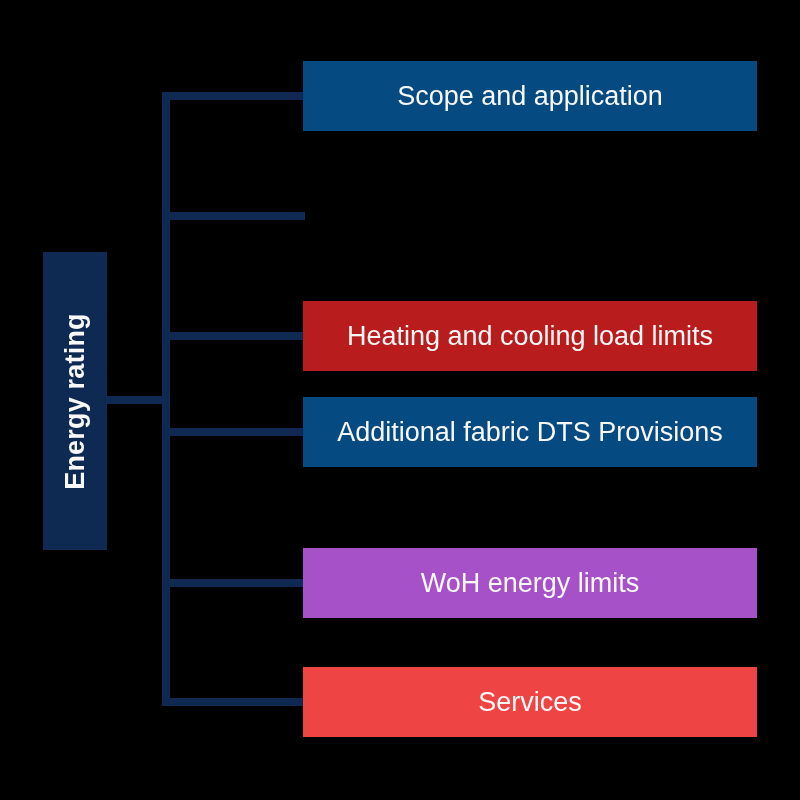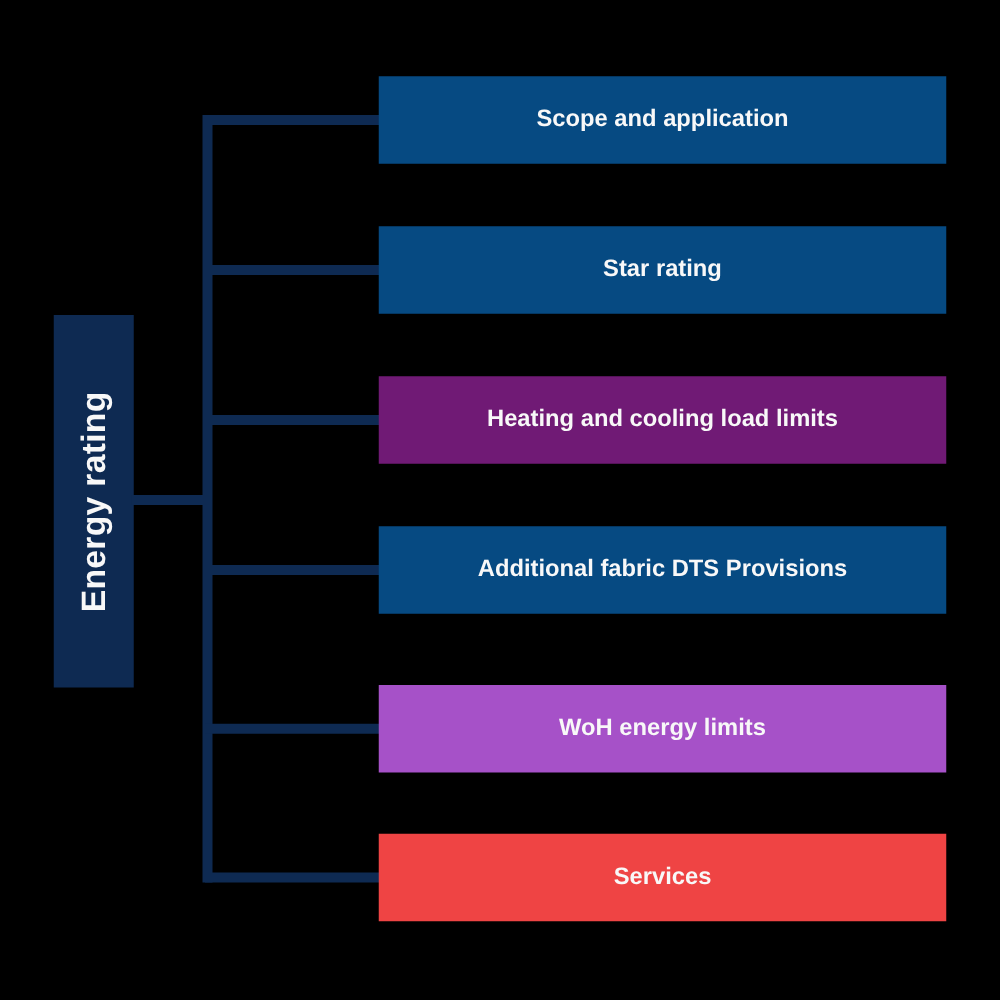--- a/index.html
+++ b/index.html
@@ -67,28 +67,28 @@
     left: 139px;
     top: 0;
     width: 454px;
     height: 70px;
     display: flex;
     align-items: center;
     justify-content: center;
   }
   .node-label {
     color: #F8F8F8;
-    font-size: 19px;
-    font-weight: 700;
+    font-size: 27px;
+    font-weight: 400;
     white-space: nowrap;
   }
   .r1 { top: 61px; }
   .r2 { top: 181px; }
   .r3 { top: 301px; }
-  .r4 { top: 421px; }
+  .r4 { top: 397px; }
   .r5 { top: 548px; }
   .r6 { top: 667px; }
 </style>
 </head>
 <body>
 
 <div class="canvas" style="background-color: rgb(0, 0, 0);">
 
   <div class="root-box" style="background-color: rgb(14, 42, 82);">
     <span class="root-label">Energy rating</span>
@@ -100,28 +100,25 @@
 
   <div class="row r1">
     <div class="row-connector" style="background-color: rgb(14, 42, 82);"></div>
     <div class="node-box" style="background-color: rgb(6, 74, 130);">
       <span class="node-label">Scope and application</span>
     </div>
   </div>
 
   <div class="row r2">
     <div class="row-connector" style="background-color: rgb(14, 42, 82);"></div>
-    <div class="node-box" style="background-color: rgb(6, 74, 130);">
-      <span class="node-label">Star rating</span>
-    </div>
   </div>
 
   <div class="row r3">
     <div class="row-connector" style="background-color: rgb(14, 42, 82);"></div>
-    <div class="node-box" style="background-color: #701a75;">
+    <div class="node-box" style="background-color: #b91c1c;">
       <span class="node-label">Heating and cooling load limits</span>
     </div>
   </div>
 
   <div class="row r4">
     <div class="row-connector" style="background-color: rgb(14, 42, 82);"></div>
     <div class="node-box" style="background-color: rgb(6, 74, 130);">
       <span class="node-label">Additional fabric DTS Provisions</span>
     </div>
   </div>

